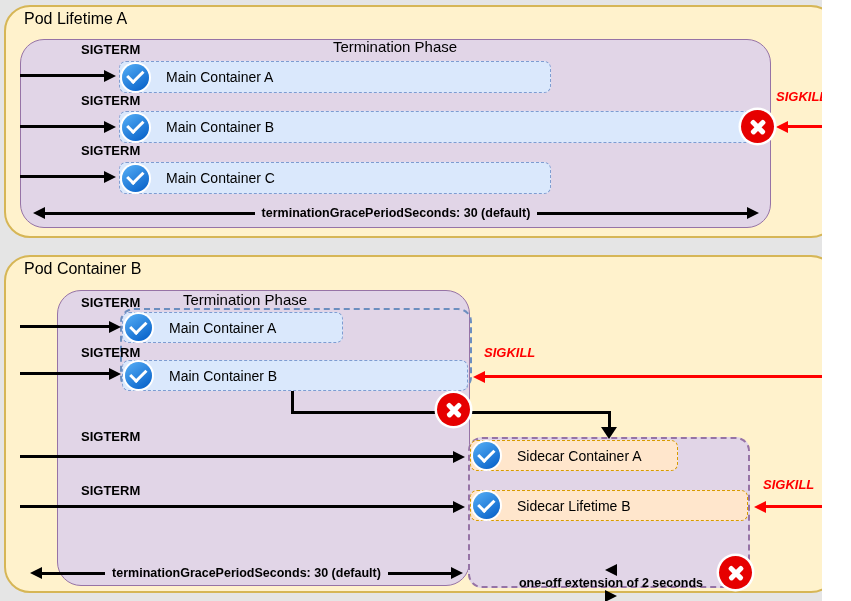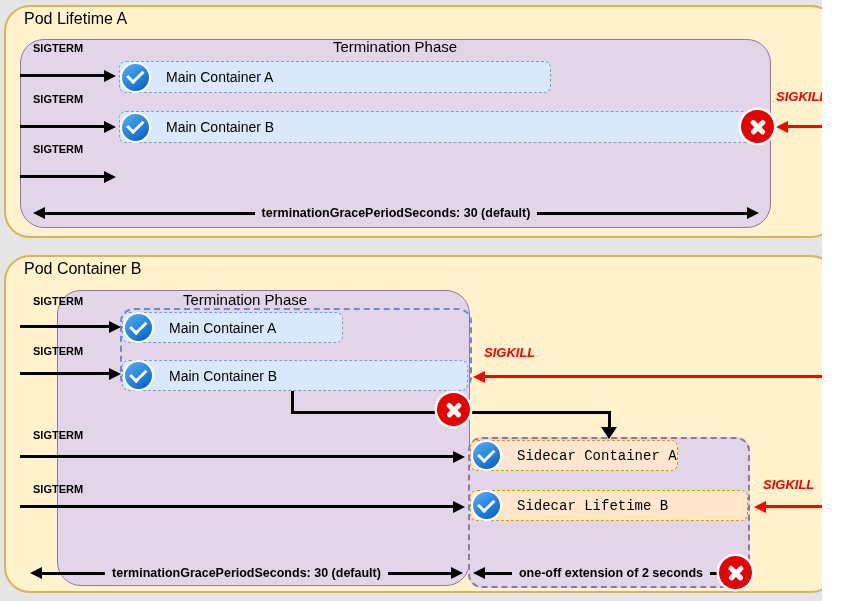--- a/index.html
+++ b/index.html
@@ -19,24 +19,24 @@
   .pod{background:var(--pod-fill);border:2px solid var(--pod-border);border-radius:26px;}
   .pod-title{font-size:16px;white-space:nowrap;}
   .phase{background:var(--phase-fill);border:1.5px solid var(--phase-border);border-radius:24px;}
   .phase-title{font-size:15px;text-align:center;white-space:nowrap;}
   .group-rect{border:2px dashed var(--group-border);border-radius:14px;background:transparent;}
   .sidecar-region{background:var(--phase-fill);border:2px dashed var(--phase-border);border-radius:14px;}
 
   .cbox{background:var(--container-fill);border:1.5px dashed var(--container-border);
     border-radius:7px;display:flex;align-items:center;padding-left:2px;}
   .sbox{background:var(--sidecar-fill);border:1.5px dashed var(--sidecar-border);
-    border-radius:7px;display:flex;align-items:center;padding-left:2px;font-family:Liberation Mono, monospace;}
+    border-radius:7px;display:flex;align-items:center;padding-left:2px;}
   .cbox-label{font-size:14px;margin-left:17px;white-space:nowrap;}
 
-  .sigterm{font-size:11px;font-weight:bold;white-space:nowrap;}
+  .sigterm{font-size:13px;font-weight:bold;white-space:nowrap;margin-left:48px;}
   .sigkill{font-size:13px;font-weight:bold;color:var(--kill-arrow);white-space:nowrap;font-style:italic;}
 
   
   .harrow{height:3px;background:var(--signal-arrow);}
   .harrow::after{content:"";position:absolute;right:-11px;top:50%;transform:translateY(-50%);
     width:0;height:0;border-top:6.5px solid transparent;border-bottom:6.5px solid transparent;
     border-left:12px solid var(--signal-arrow);}
   
   .rarrow{height:3px;background:var(--kill-arrow);}
   .rarrow::before{content:"";position:absolute;left:-11px;top:50%;transform:translateY(-50%);
@@ -94,20 +94,26 @@
         <span class="tick"></span>
       </span>
     <span class="cbox-label">Main Container A</span>
   </div>
   <div class="abs cbox z3" style="left:119px;top:111px;width:649px;height:32px;">
     <span class="icon check">
         <span class="tick"></span>
       </span>
     <span class="cbox-label">Main Container B</span>
   </div>
+  <div class="abs cbox z3" style="left:119px;top:162px;width:432px;height:32px;">
+    <span class="icon check">
+        <span class="tick"></span>
+      </span>
+    <span class="cbox-label">Main Container C</span>
+  </div>
 
   <span class="abs icon xmark" style="left:741px;top:110px;">
       <span class="bar b1"></span>
       <span class="bar b2"></span>
     </span>
   <div class="abs sigkill z3" style="left:776px;top:89px;">SIGKILL</div>
   <div class="abs rarrow z3" style="left:787px;top:125px;width:64px;"></div>
 
   <div class="abs dbl z3" style="left:33px;top:204px;width:726px;">
     <span class="head-l"></span>
@@ -181,21 +187,21 @@
   <div class="abs sigkill z3" style="left:763px;top:477px;">SIGKILL</div>
   <div class="abs rarrow z3" style="left:765px;top:505px;width:86px;"></div>
 
   <div class="abs dbl z3" style="left:30px;top:564px;width:433px;">
     <span class="head-l"></span>
       <span class="line"></span>
     <span class="txt">terminationGracePeriodSeconds: 30 (default)</span>
     <span class="line"></span>
       <span class="head-r"></span>
   </div>
-  <div class="abs dbl z3" style="left:473px;top:564px;width:276px;">
+  <div class="abs dbl z3" style="left:473px;top:564px;width:276px;flex-direction:column;">
     <span class="head-l"></span>
       <span class="line"></span>
     <span class="txt">one-off extension of 2 seconds</span>
     <span class="line"></span>
       <span class="head-r"></span>
   </div>
 
 </div>
 
 </body></html>

